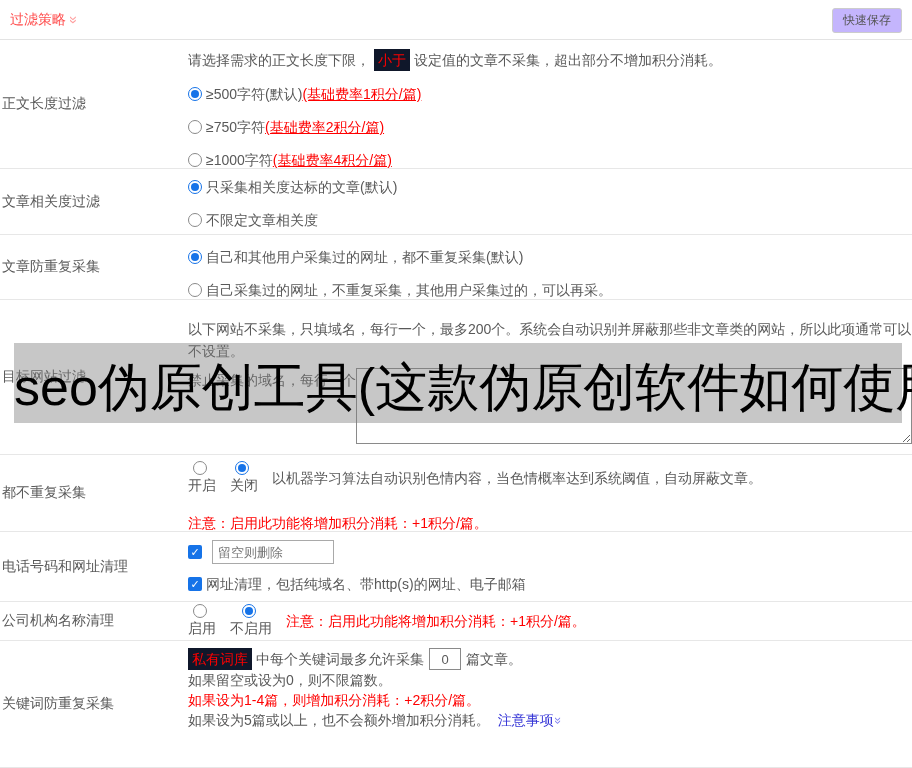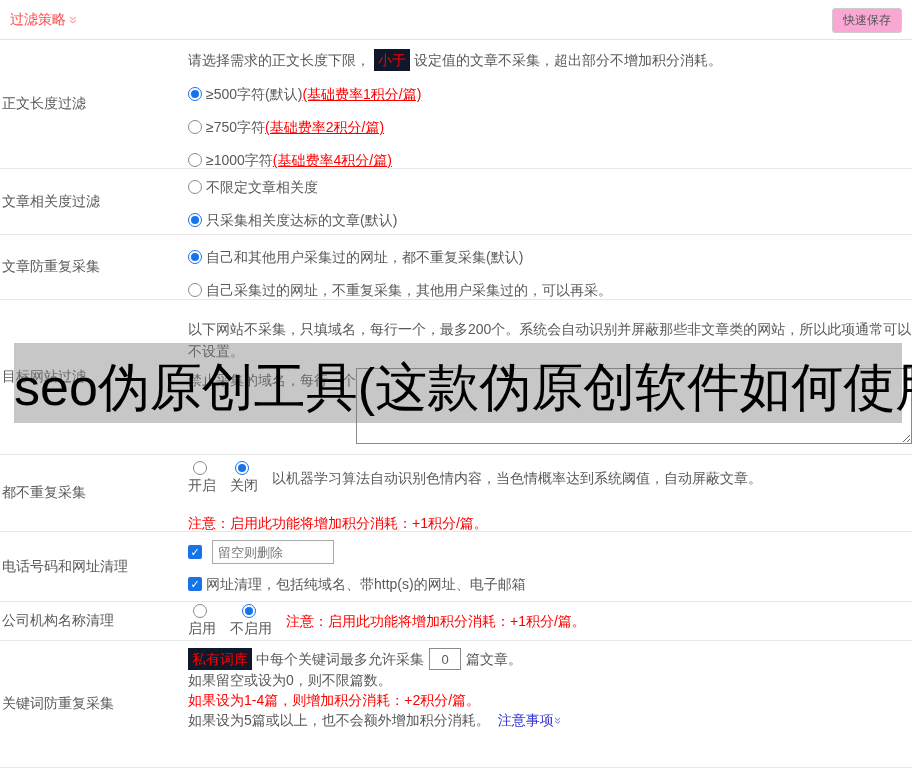--- a/index.html
+++ b/index.html
@@ -7,21 +7,21 @@
     font-family: "Liberation Sans", "DejaVu Sans", sans-serif; }
   .page { position: relative; width: 912px; height: 768px; color: #595959; font-size: 14px; }
 
   
   .hdr { height: 40px; display: flex; align-items: center; padding: 0 10px;
          border-bottom: 1px solid #e3e3e3; position: relative; }
   .hdr-title { color: #ff4d4d; font-size: 14px; }
   .dbl-chev { display: inline-block; transform: rotate(90deg); color: #ff9d9d;
               font-size: 14px; margin-left: 4px; line-height: 1; }
   .save-btn { position: absolute; right: 10px; top: 8px; height: 25px; padding: 0 10px;
-              background: #f9a8d4; border: 1px solid #ccc; border-radius: 3px; color: #555;
+              background: #c4b5fd; border: 1px solid #ccc; border-radius: 3px; color: #555;
               font-size: 12px; cursor: pointer; font-family: inherit; }
 
   
   .row { display: flex; border-bottom: 1px solid #e7e7e7; }
   .row:last-child { border-bottom: none; }
   .lbl { width: 188px; padding-left: 2px; display: flex; align-items: center;
          font-size: 14px; color: #595959; flex-shrink: 0; }
   .cnt { flex: 1; display: flex; flex-direction: column; }
 
   .r1 { height: 129px; } .r1 .cnt { padding-top: 9px; gap: 13px; }
@@ -109,26 +109,26 @@
         <span>≥1000字符 </span>
         <span class="red-u">(基础费率4积分/篇)</span>
       </div>
     </div>
   </div>
 
   <div class="row r2">
     <div class="lbl">文章相关度过滤</div>
     <div class="cnt">
       <div class="line">
-        <span class="radio"></span>
-        <span>不限定文章相关度</span>
-      </div>
-      <div class="line">
         <span class="radio on"></span>
         <span>只采集相关度达标的文章(默认)</span>
+      </div>
+      <div class="line">
+        <span class="radio"></span>
+        <span>不限定文章相关度</span>
       </div>
     </div>
   </div>
 
   <div class="row r3">
     <div class="lbl">文章防重复采集</div>
     <div class="cnt">
       <div class="line">
         <span class="radio on"></span>
         <span>自己和其他用户采集过的网址，都不重复采集(默认)</span>

